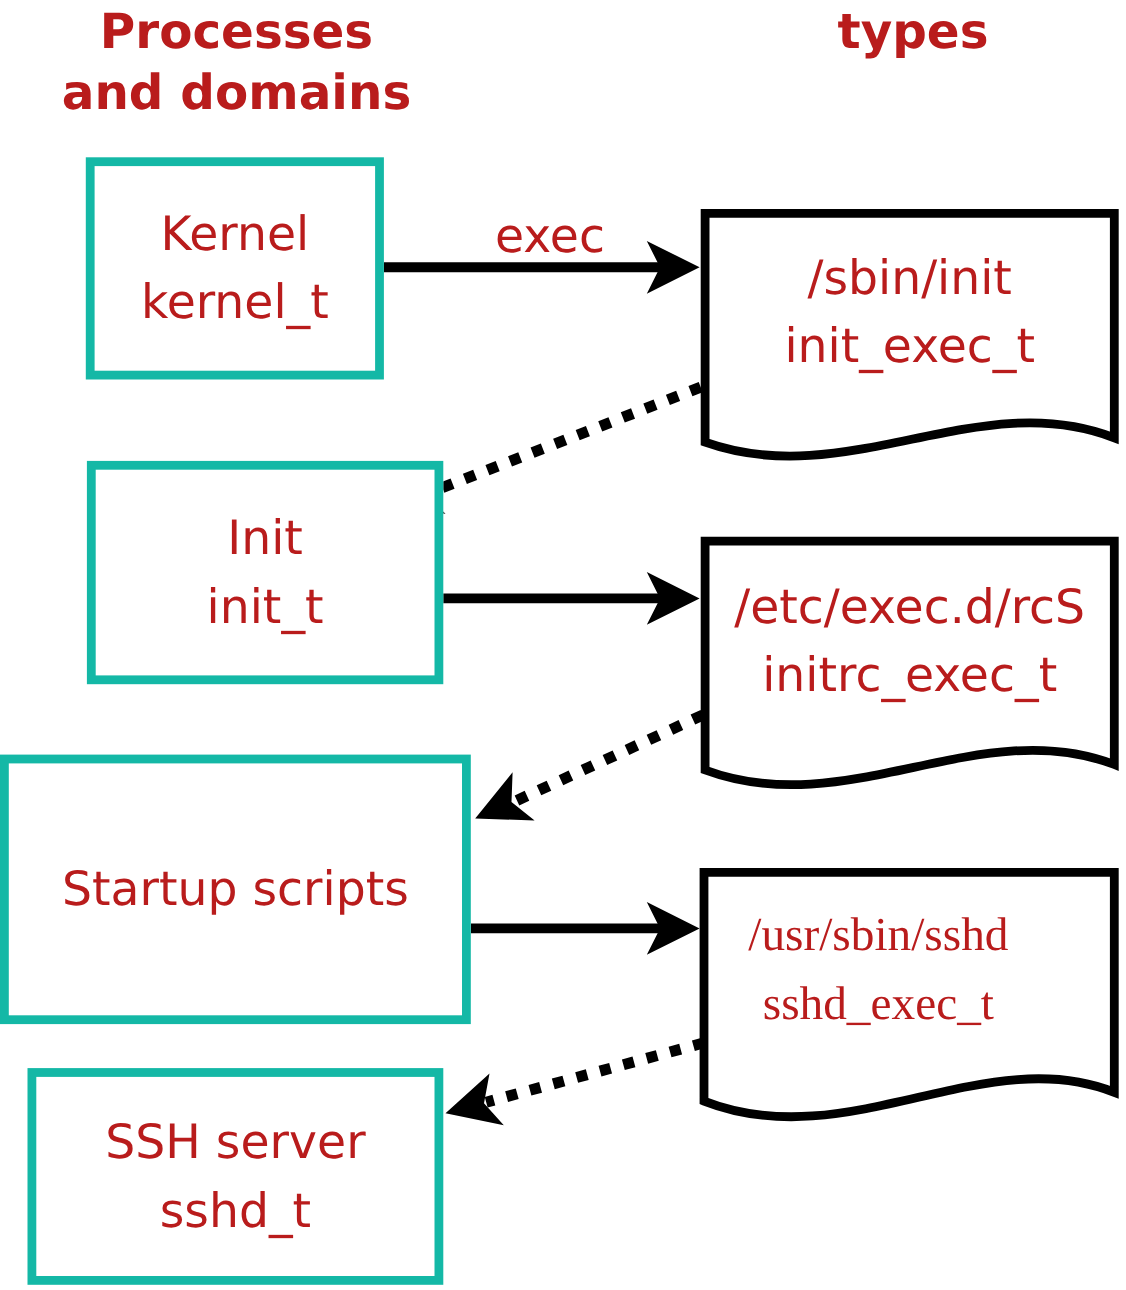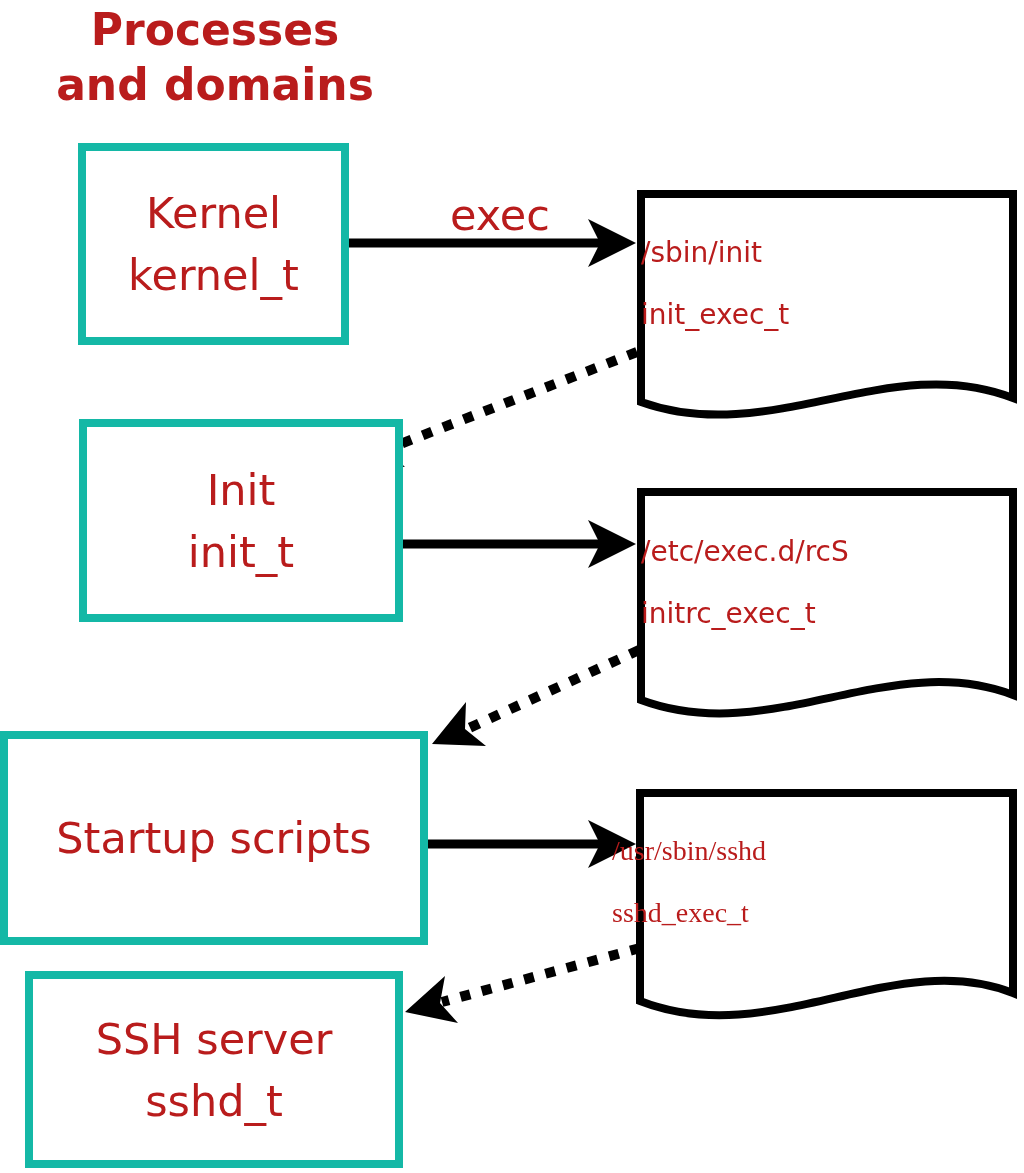--- a/index.html
+++ b/index.html
@@ -36,26 +36,26 @@
     display: flex;
     flex-direction: column;
     align-items: center;
     justify-content: center;
     text-align: center;
     font-size: 43px;
     line-height: 62px;
   }
   .pbox-kernel  { left: 78px; top: 143px; width: 271px; height: 202px; }
   .pbox-init    { left: 79px; top: 419px; width: 324px; height: 203px; }
-  .pbox-initrc  { left: 0px;  top: 731px; width: 428px; height: 214px; }
+  .pbox-initrc  { left: 0px;  top: 686px; width: 428px; height: 245px; }
   .pbox-sshd    { left: 25px; top: 971px; width: 378px; height: 197px; text-align: right; }
   .doc-label {
     position: absolute;
-    text-align: left;
-    font-size: 28px;
+    text-align: center;
+    font-size: 43px;
     line-height: 62px;
   }
   .doc-label span { display: block; }
   .doc1-label { left: 641px; top: 222px; width: 372px; }
   .doc2-label { left: 641px; top: 521px; width: 372px; }
   .doc3-label { left: 612px; top: 820px; width: 373px; font-family: Liberation Serif, serif; }
   .exec-label {
     position: absolute;
     left: 400px;
     top: 184px;
@@ -101,20 +101,21 @@
       <line x1="640" y1="948" x2="442" y2="1002" stroke="#000000" stroke-width="10" stroke-dasharray="10 12"></line>
       <polygon points="405,1012 445,976 440,1003 458,1023" fill="#000000"></polygon>
     </g>
   </svg>
 
   <div class="hdr hdr-left">
     <span>Processes</span>
     <span>and domains</span>
   </div>
   <div class="hdr hdr-right">
+    <span>types</span>
   </div>
 
   <div class="pbox pbox-kernel">
     <div>Kernel</div>
     <div>kernel_t</div>
   </div>
   <div class="pbox pbox-init">
     <div>Init</div>
     <div>init_t</div>
   </div>

